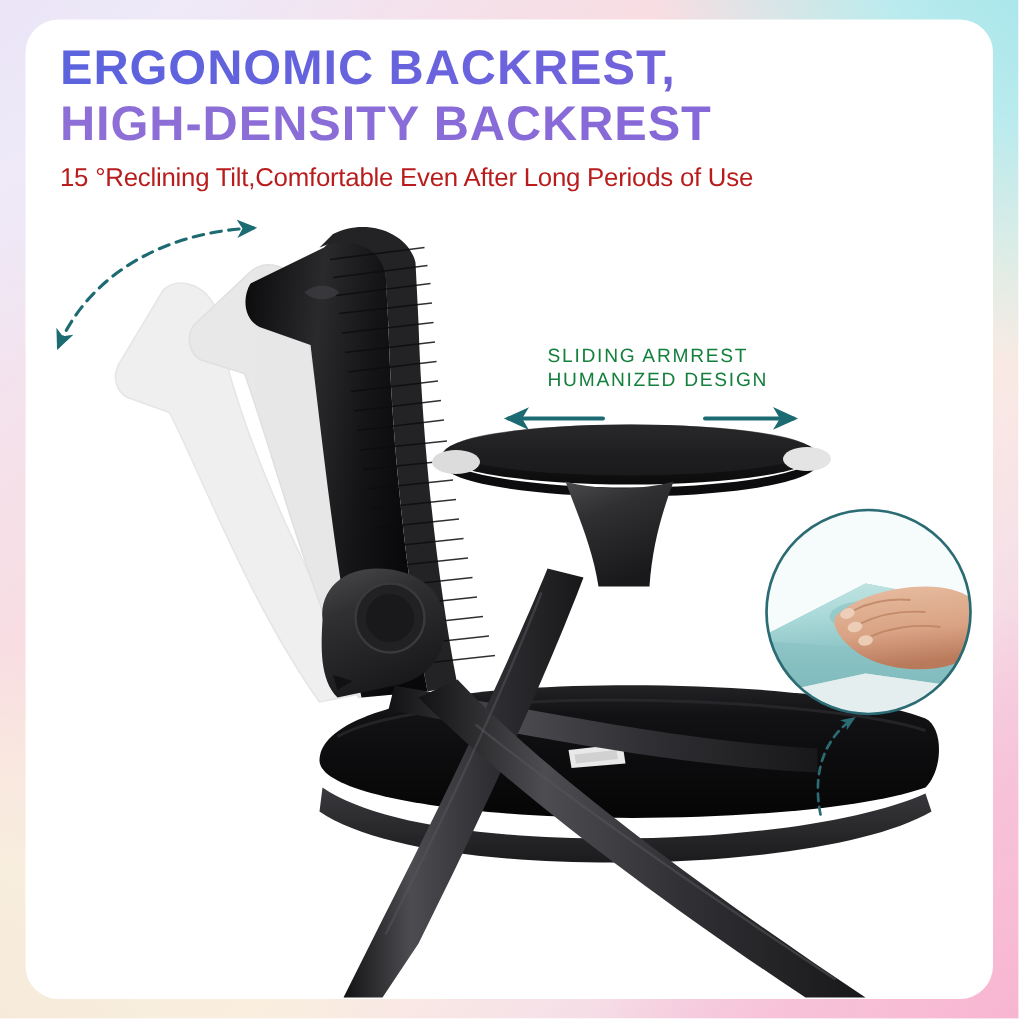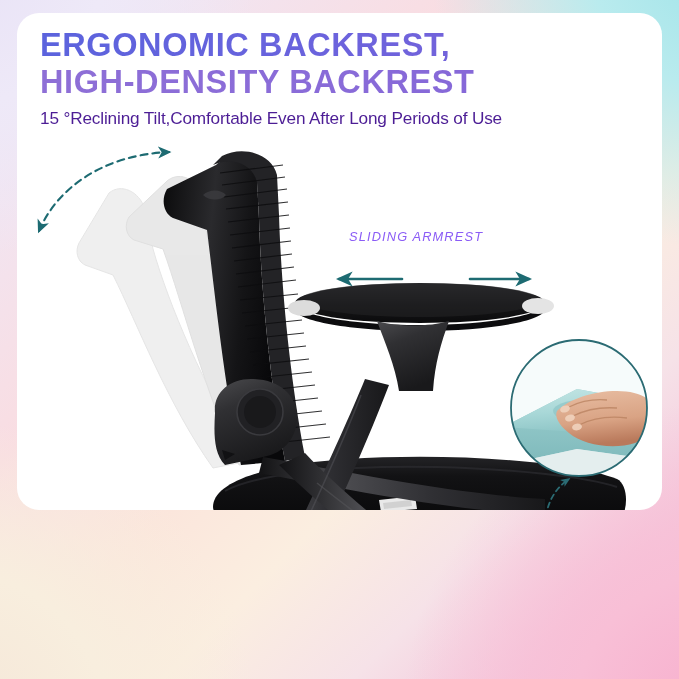--- a/index.html
+++ b/index.html
@@ -48,21 +48,21 @@
   .tint-tl {
     top: -40px; left: -40px; width: 300px; height: 300px;
     background: radial-gradient(circle at 0% 0%, #e8e2f6 0%, #eee9f8 34%, rgba(238,233,248,0) 70%);
   }
 
   .canvas {
     position: absolute;
     left: 17px;
     top: 13px;
     width: 645px;
-    height: 497px;
+    height: 653px;
     background: #ffffff;
     border-radius: 22px;
     overflow: hidden;
   }
 
   
   .header {
     position: absolute;
     left: 23px;
     top: 14px;
@@ -83,37 +83,36 @@
   }
   .title-line-2 {
     background: linear-gradient(90deg, #8e6fd6 0%, #8a6cd8 40%, #8265d8 100%);
     -webkit-background-clip: text;
     background-clip: text;
     color: transparent;
   }
   .subtitle {
     margin-top: 7px;
     font-size: 17.2px;
-    color: #4c1d95;
+    color: #b91c1c;
     letter-spacing: -0.15px;
     white-space: nowrap;
     font-weight: 400;
   }
 
   
   .armrest-callout {
     position: absolute;
-    left: 332px;
+    left: 348px;
     top: 216px;
     font-size: 12.8px;
     letter-spacing: 1.15px;
-    color: #8b5cf6;
+    color: #15803d;
     line-height: 16px;
     white-space: nowrap;
-    font-style: italic;
   }
 
   
   .art {
     position: absolute;
     left: 0; top: 0;
     width: 645px;
     height: 653px;
   }
   svg { display: block; }
@@ -354,16 +353,17 @@
           </g>
 
           <path d="M486 452 L 560 436 L 646 448 L 646 463 L 486 463 Z" fill="#d9e6e6" opacity="0.6"></path>
         </g>
         <circle cx="562" cy="395" r="68" fill="none" stroke="#2b6b73" stroke-width="1.8"></circle>
       </g>
     </svg>
 
     <div class="armrest-callout">
       <div>SLIDING ARMREST</div>
+      <div>HUMANIZED DESIGN</div>
     </div>
 
   </div>
 </div>
 
 </body></html>

